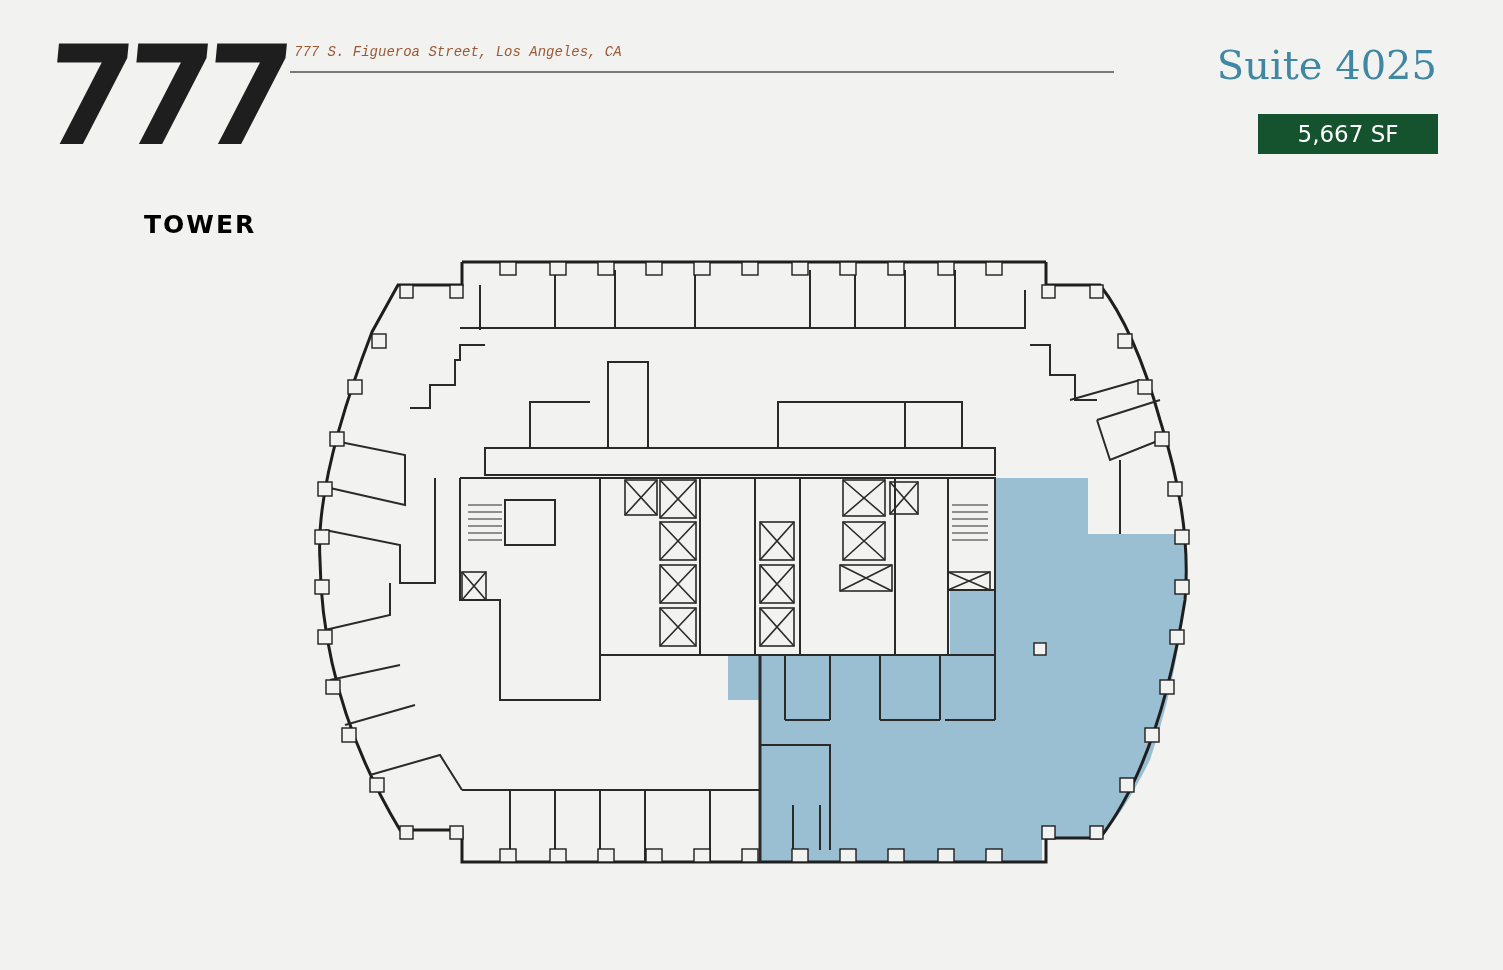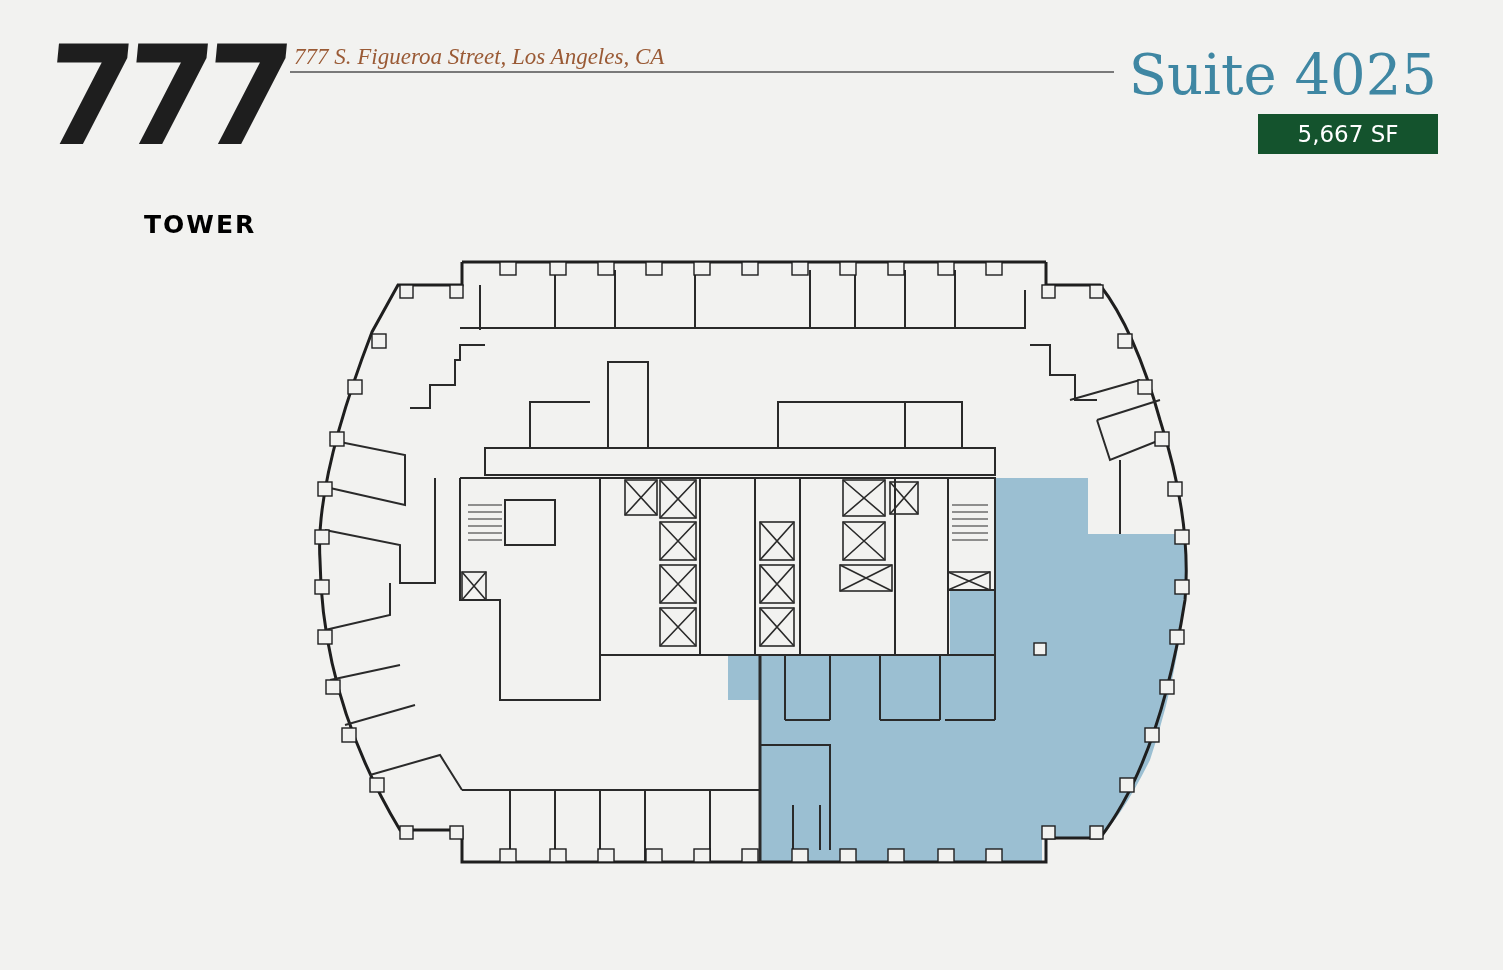--- a/index.html
+++ b/index.html
@@ -1,21 +1,21 @@
 <!DOCTYPE html>
 <html><head>
 <meta charset="utf-8">
 <style>
   html,body{margin:0;padding:0;}
   body{width:1503px;height:970px;background:#f2f2f0;position:relative;overflow:hidden;font-family:"DejaVu Sans",sans-serif;}
   .logo-num{position:absolute;left:52px;top:28px;font-family:"DejaVu Sans",sans-serif;font-weight:bold;font-size:138px;line-height:138px;letter-spacing:-10px;color:#1e1e1e;transform:scaleX(0.92) skewX(-6deg);transform-origin:left top;}
   .logo-sub{position:absolute;left:144px;top:170px;font-family:"DejaVu Sans",sans-serif;font-weight:bold;font-size:25px;letter-spacing:2px;color:#000000;margin-top:40px;}
-  .address{position:absolute;left:294px;top:44px;font-family:Liberation Serif, serif;font-style:italic;font-size:23px;color:#9a5a35;white-space:nowrap;}
+  .address{position:absolute;left:294px;top:44px;font-family:Liberation Mono, monospace;font-style:italic;font-size:14px;color:#9a5a35;white-space:nowrap;}
   .address-rule{position:absolute;left:290px;top:71px;width:824px;height:2px;background:#7a7a7a;}
-  .suite-title{position:absolute;right:66px;top:42px;font-family:"DejaVu Serif",serif;font-size:56px;color:#3f87a3;white-space:nowrap;text-align:right;}
+  .suite-title{position:absolute;right:66px;top:42px;font-family:"DejaVu Serif",serif;font-size:40px;color:#3f87a3;white-space:nowrap;text-align:right;}
   .area-badge{position:absolute;left:1258px;top:114px;width:180px;height:40px;background:#14532d;color:#ffffff;font-family:"DejaVu Sans",sans-serif;font-size:23px;line-height:40px;text-align:center;}
   .plan{position:absolute;left:0;top:0;}
 </style>
 </head>
 <body>
 
 <div class="logo-num">777</div>
 <div class="logo-sub">TOWER</div>
 <div class="address">777 S. Figueroa Street, Los Angeles, CA</div>
 <div class="address-rule"></div>

